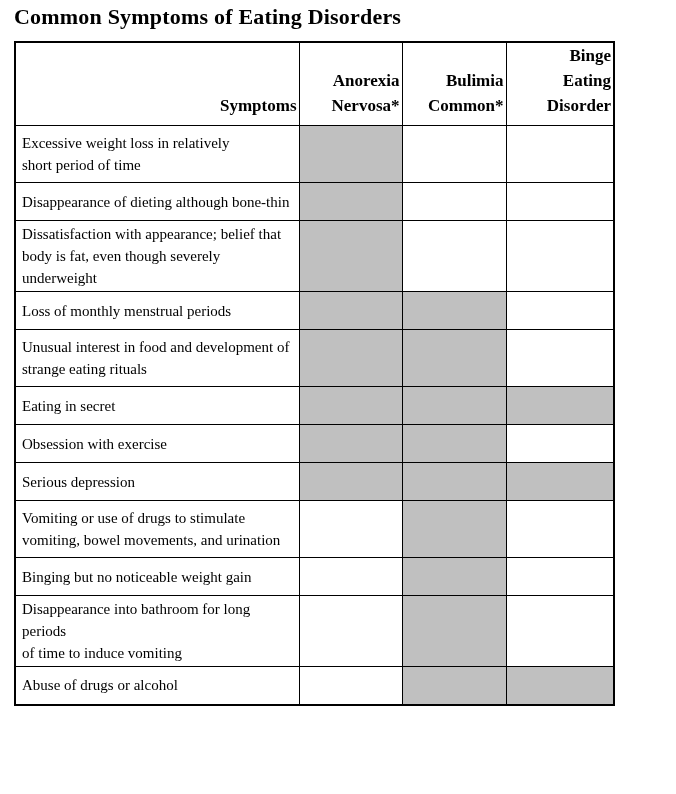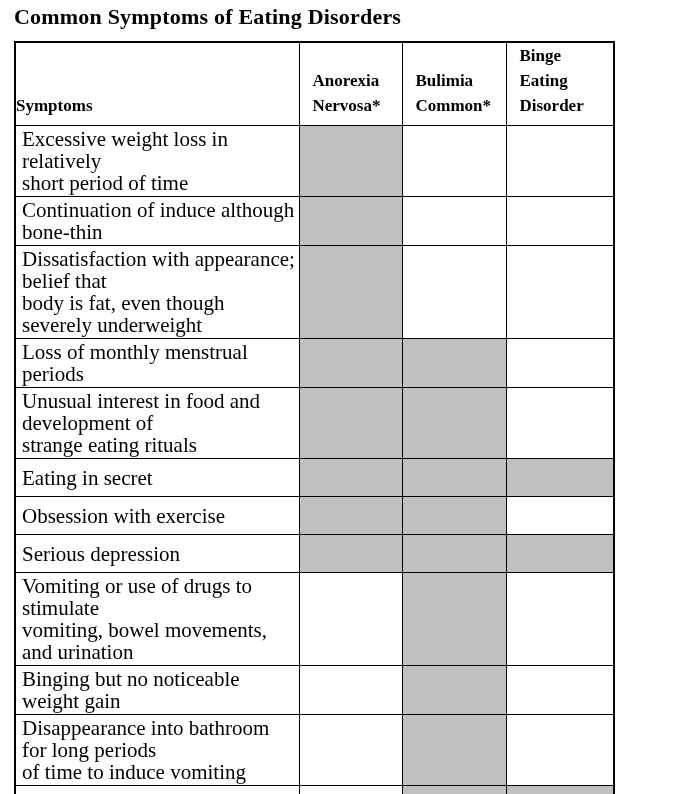--- a/index.html
+++ b/index.html
@@ -25,30 +25,30 @@
     border: 2px solid var(--border);
   }
   col.c-symptom { width: 284px; }
   col.c-anorexia { width: 103px; }
   col.c-bulimia { width: 104px; }
   col.c-binge { width: 108px; }
   th, td { border: 1px solid var(--border); }
   th {
     height: 79px;
     vertical-align: bottom;
-    text-align: left;
+    text-align: right;
     font-weight: bold;
     font-size: 17px;
     line-height: 25px;
     white-space: pre-line;
     padding: 0 2px 7px 13px;
   }
   th.symptoms-header { padding-left: 0; }
   td.symptom-cell {
-    font-size: 21px;
+    font-size: 15px;
     line-height: 22px;
     vertical-align: middle;
     white-space: pre-line;
     padding: 2px 2px 2px 6px;
   }
   tbody tr { height: 38px; }
   tbody tr.tall { height: 57px; }
   td.mark-cell.shaded { background: var(--shaded); }
 </style>
 </head>
@@ -78,21 +78,21 @@
     </thead>
     <tbody>
         <tr class="tall">
           <td class="symptom-cell">Excessive weight loss in relatively
 short period of time</td>
           <td class="mark-cell shaded"></td>
           <td class="mark-cell"></td>
           <td class="mark-cell"></td>
         </tr>
         <tr>
-          <td class="symptom-cell">Continuation of induce although bone-thin</td>
+          <td class="symptom-cell">Disappearance of dieting although bone-thin</td>
           <td class="mark-cell shaded"></td>
           <td class="mark-cell"></td>
           <td class="mark-cell"></td>
         </tr>
         <tr class="tall">
           <td class="symptom-cell">Dissatisfaction with appearance; belief that
 body is fat, even though severely underweight</td>
           <td class="mark-cell shaded"></td>
           <td class="mark-cell"></td>
           <td class="mark-cell"></td>

